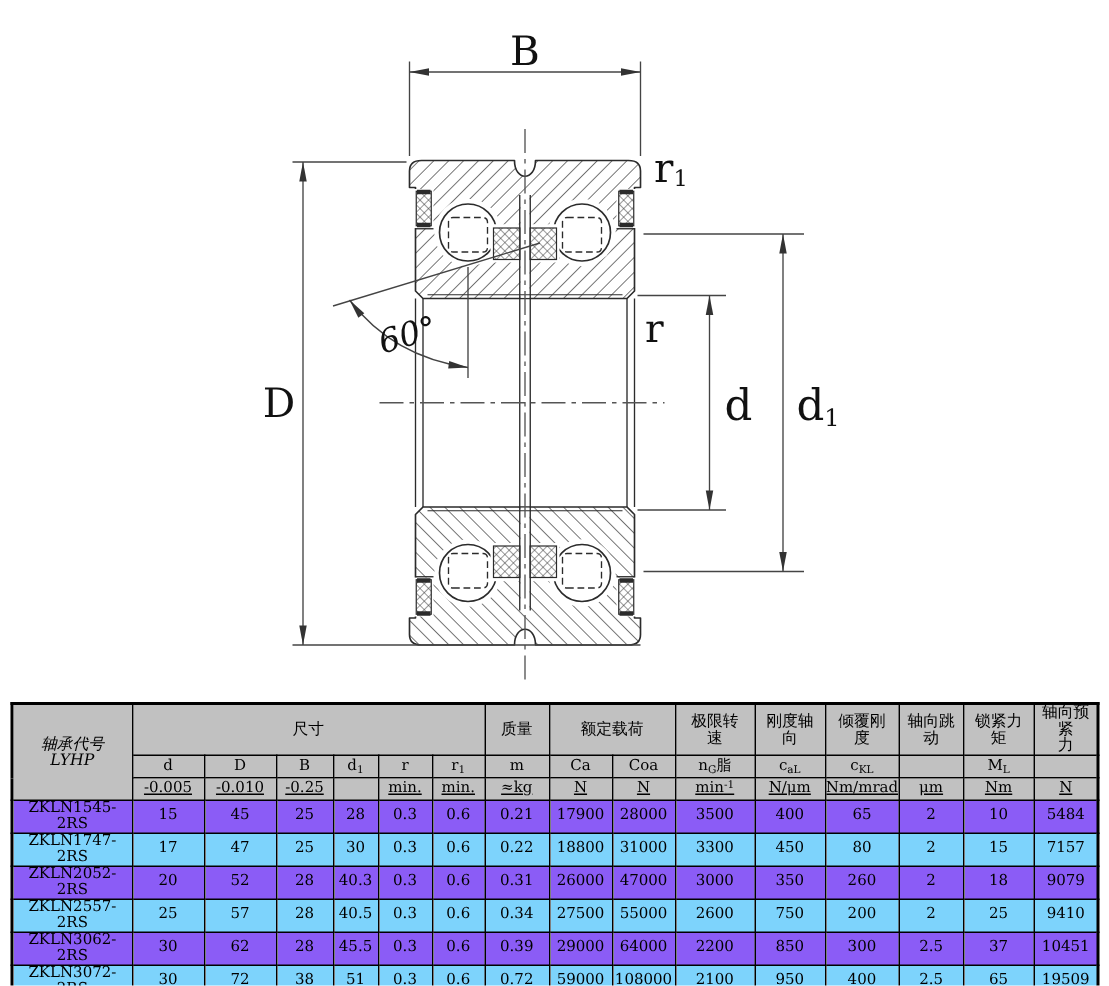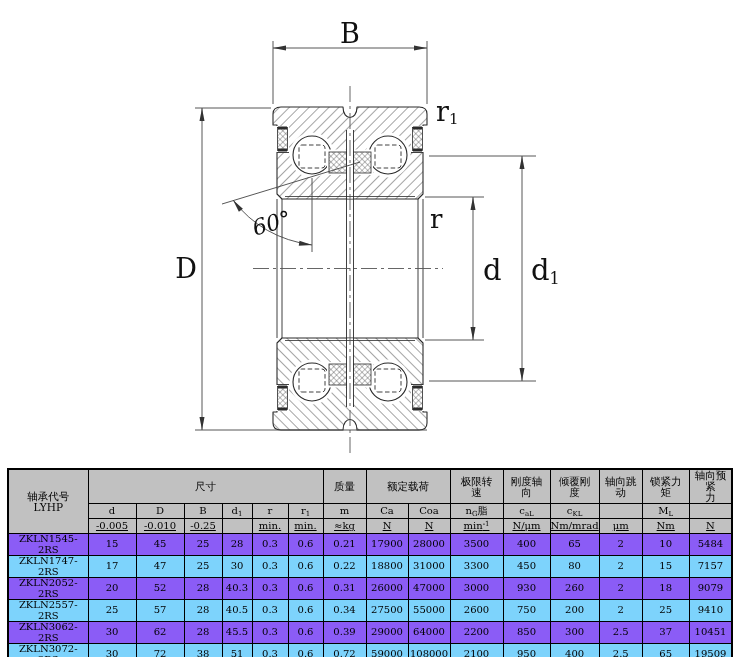--- a/index.html
+++ b/index.html
@@ -11,21 +11,21 @@
               font-size:10px;color:#000;text-align:center;border:2px solid #000;}
   #spec-table td,#spec-table th{border:1px solid #000;padding:0;font-weight:normal;line-height:1.05;
               overflow:hidden;vertical-align:middle;}
   .hdr{background:#c1c1c1;}
   tr.h-group{height:30px;}
   tr.h-sym{height:15px;}
   tr.h-unit{height:15px;text-decoration:underline;}
   #spec-table tbody tr{height:14px;background:#8b5cf6;}
   #spec-table tbody tr.alt{background:#7dd3fc;}
   .grp{white-space:pre-line;font-size:10.5px;}
-  .two-line{font-size:10.5px;line-height:1.3;}
+  .two-line{font-size:10.5px;line-height:1.3;font-style:italic;}
   sub.s{font-size:7px;line-height:0;vertical-align:-2px;}
   sup.s{font-size:7px;line-height:0;vertical-align:3px;}
   .sym{font-size:10px;}
 </style>
 </head>
 <body>
 
 <div id="page">
 
   <svg id="drawing" width="739" height="460" viewBox="0 0 739 460">
@@ -258,21 +258,21 @@
           <td>20</td>
           <td>52</td>
           <td>28</td>
           <td>40.3</td>
           <td>0.3</td>
           <td>0.6</td>
           <td>0.31</td>
           <td>26000</td>
           <td>47000</td>
           <td>3000</td>
-          <td>930</td>
+          <td>350</td>
           <td>260</td>
           <td>2</td>
           <td>18</td>
           <td>9079</td>
         </tr>
         <tr class="alt">
           <td>ZKLN2557-2RS</td>
           <td>25</td>
           <td>57</td>
           <td>28</td>

